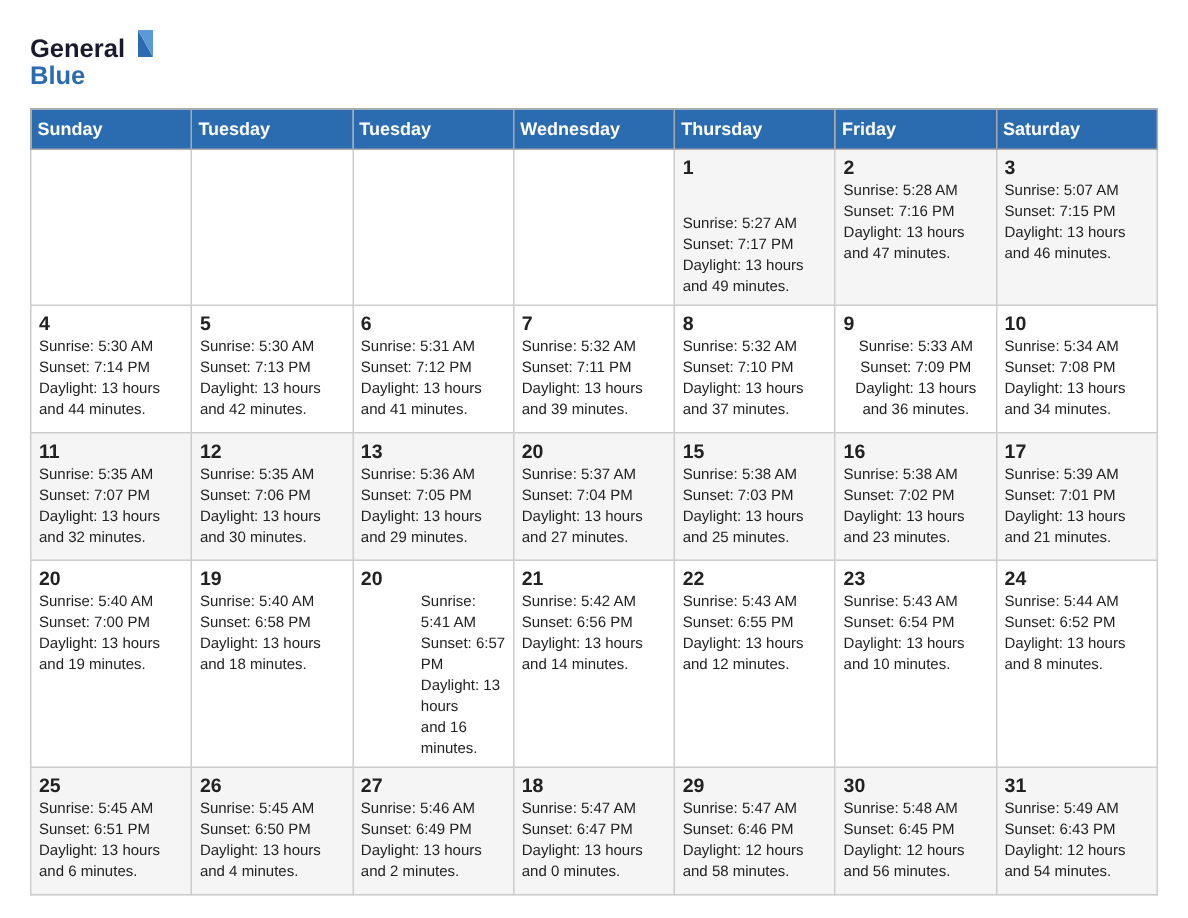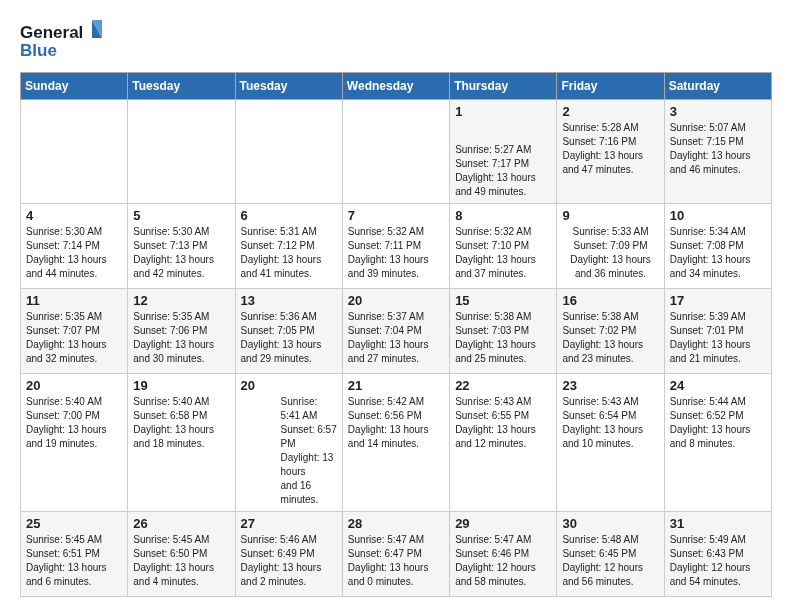--- a/index.html
+++ b/index.html
@@ -302,21 +302,21 @@
 and 4 minutes.</div>
         </td>
         <td>
           <span class="day-num">27</span>
           <div class="cell-info" style="white-space: pre-line;">Sunrise: 5:46 AM
 Sunset: 6:49 PM
 Daylight: 13 hours
 and 2 minutes.</div>
         </td>
         <td>
-          <span class="day-num">28</span>
+          <span class="day-num">18</span>
           <div class="cell-info" style="white-space: pre-line;">Sunrise: 5:47 AM
 Sunset: 6:47 PM
 Daylight: 13 hours
 and 0 minutes.</div>
         </td>
         <td>
           <span class="day-num">29</span>
           <div class="cell-info" style="white-space: pre-line;">Sunrise: 5:47 AM
 Sunset: 6:46 PM
 Daylight: 12 hours

